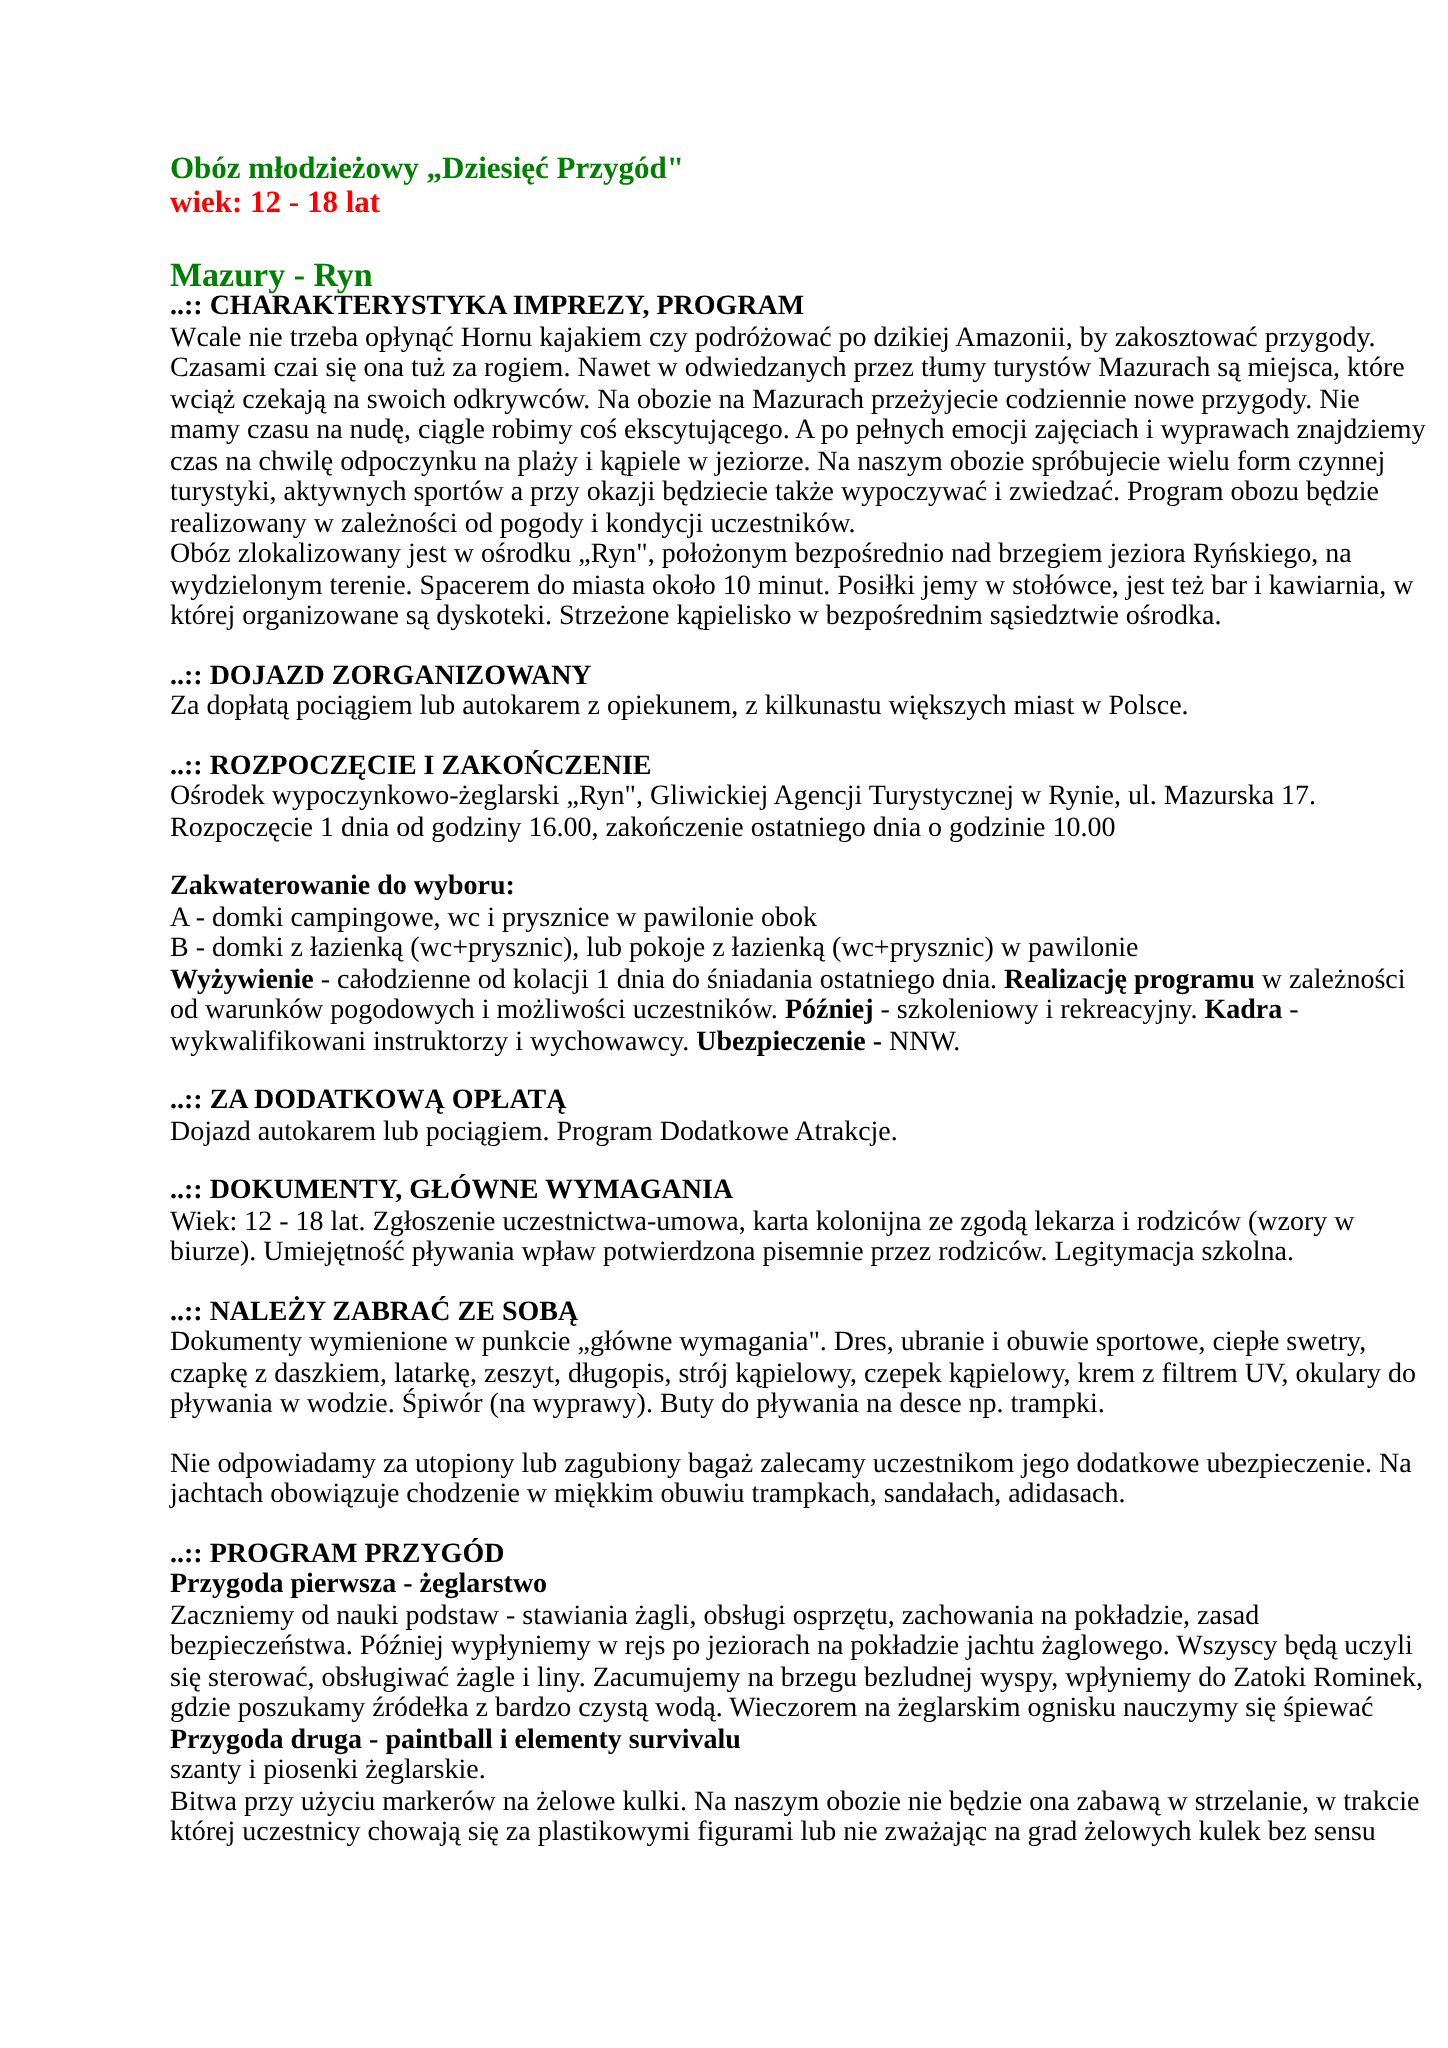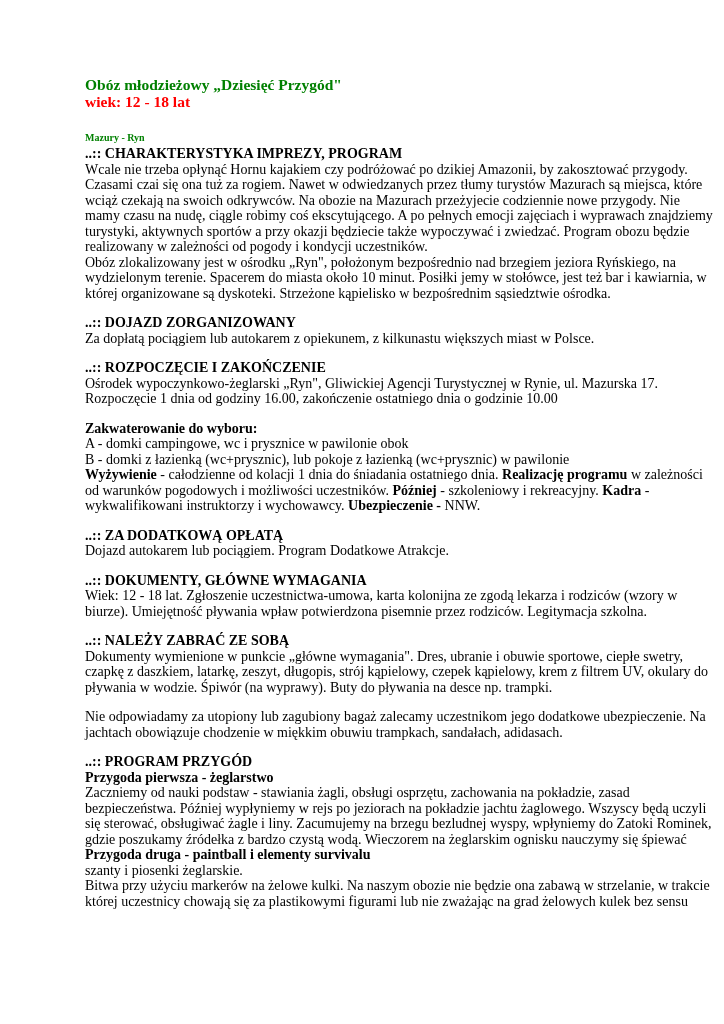--- a/index.html
+++ b/index.html
@@ -23,21 +23,21 @@
     font-weight: bold;
     line-height: 17px;
     margin: 0;
   }
   .age {
     font-size: 15.5px;
     font-weight: bold;
     line-height: 17px;
   }
   .loc {
-    font-size: 10px;
+    font-size: 17px;
     font-weight: bold;
     line-height: 17px;
     margin-top: 19px;
   }
   .sections {
     font-size: 14px;
     line-height: 15.5px;
   }
   .section { margin-top: 14px; }
   .section:first-child { margin-top: 0; }
@@ -57,20 +57,21 @@
   <div class="title" style="color: rgb(0, 128, 0);">Obóz młodzieżowy „Dziesięć Przygód"</div>
   <div class="age" style="color: rgb(255, 0, 0);">wiek: 12 - 18 lat</div>
   <div class="loc" style="color: rgb(0, 128, 0);">Mazury - Ryn</div>
   <div class="sections" id="sections">
       <section class="section">
         <div class="heading">..:: CHARAKTERYSTYKA IMPREZY, PROGRAM</div>
         <div class="line"><span>Wcale nie trzeba opłynąć Hornu kajakiem czy podróżować po dzikiej Amazonii, by zakosztować przygody.</span></div>
         <div class="line"><span>Czasami czai się ona tuż za rogiem. Nawet w odwiedzanych przez tłumy turystów Mazurach są miejsca, które</span></div>
         <div class="line"><span>wciąż czekają na swoich odkrywców. Na obozie na Mazurach przeżyjecie codziennie nowe przygody. Nie</span></div>
         <div class="line"><span>mamy czasu na nudę, ciągle robimy coś ekscytującego. A po pełnych emocji zajęciach i wyprawach znajdziemy</span></div>
+        <div class="line"><span>czas na chwilę odpoczynku na plaży i kąpiele w jeziorze. Na naszym obozie spróbujecie wielu form czynnej</span></div>
         <div class="line"><span>turystyki, aktywnych sportów a przy okazji będziecie także wypoczywać i zwiedzać. Program obozu będzie</span></div>
         <div class="line"><span>realizowany w zależności od pogody i kondycji uczestników.</span></div>
         <div class="line"><span>Obóz zlokalizowany jest w ośrodku „Ryn", położonym bezpośrednio nad brzegiem jeziora Ryńskiego, na</span></div>
         <div class="line"><span>wydzielonym terenie. Spacerem do miasta około 10 minut. Posiłki jemy w stołówce, jest też bar i kawiarnia, w</span></div>
         <div class="line"><span>której organizowane są dyskoteki. Strzeżone kąpielisko w bezpośrednim sąsiedztwie ośrodka.</span></div>
       </section>
       <section class="section">
         <div class="heading">..:: DOJAZD ZORGANIZOWANY</div>
         <div class="line"><span>Za dopłatą pociągiem lub autokarem z opiekunem, z kilkunastu większych miast w Polsce.</span></div>
       </section>

